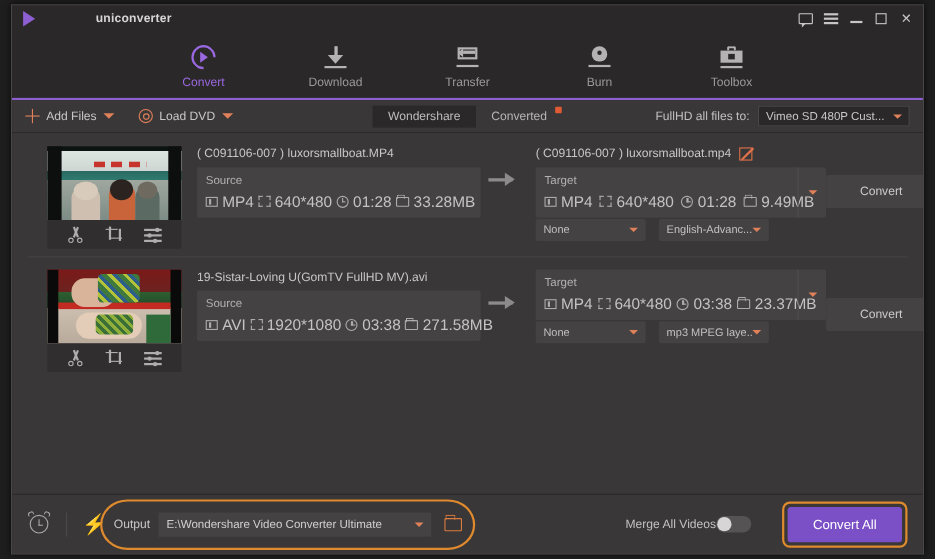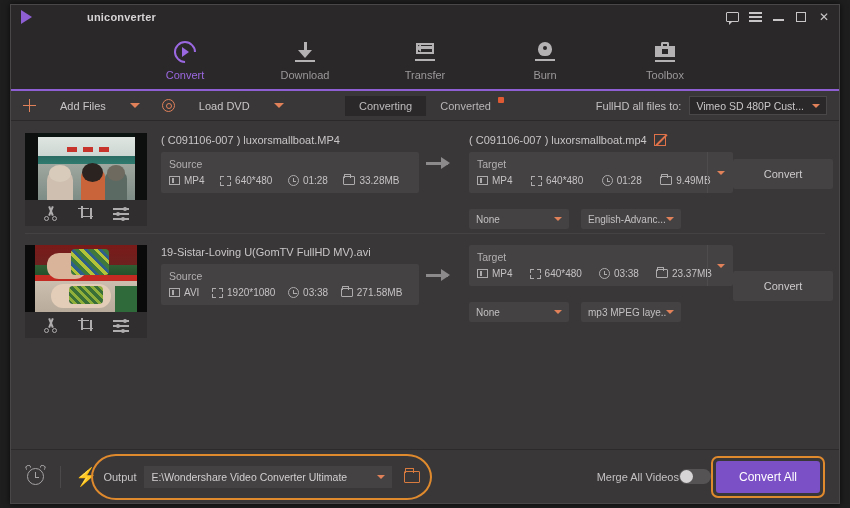--- a/index.html
+++ b/index.html
@@ -99,21 +99,21 @@
   .icn-tb .body { position:absolute; left:2px; top:6px; width:20px; height:11px; background:#b5b2b4; }
   .icn-tb .slot { position:absolute; left:9px; top:9px; width:6px; height:5px; background:#2b2829; }
   .icn-tb .base { position:absolute; left:2px; bottom:2px; width:20px; height:2px; background:#b5b2b4; }
 
   
   .toolbar {
     flex: 0 0 30px; background: #3a3738;
     display: flex; align-items: center; position: relative;
     padding: 0 12px; border-bottom: 1px solid #2c292a;
   }
-  .tb-btn { display: flex; align-items: center; gap: 24px; margin-right: 22px; }
+  .tb-btn { display: flex; align-items: center; gap: 6px; margin-right: 22px; }
   .tb-btn .lbl { font-size: 11px; color: #c9c6c8; }
   .ic-plus { width: 13px; height: 13px; position: relative; }
   .ic-plus:before, .ic-plus:after { content:""; position:absolute; background:#e0815a; }
   .ic-plus:before { left:0; top:5.7px; width:13px; height:1.6px; }
   .ic-plus:after { top:0; left:5.7px; height:13px; width:1.6px; }
   .ic-dvd { width: 13px; height: 13px; border: 1.6px solid #e0815a; border-radius: 50%; position: relative; }
   .ic-dvd:after { content:""; position:absolute; left:3px; top:3px; width:4px; height:4px;
      border:1.4px solid #e0815a; border-radius:50%; }
   .caret { width:0;height:0; border-left:5px solid transparent; border-right:5px solid transparent;
      border-top:5px solid #e0815a; }
@@ -137,21 +137,21 @@
   .sel {
     background: #2b2829; border: 1px solid #4a4749; height: 19px;
     display: flex; align-items: center; padding: 0 6px; gap: 8px;
   }
   .sel .val { font-size: 10.5px; color: #c9c6c8; white-space: nowrap; }
 
   
   .list { flex: 1 1 auto; background: #3a3738; overflow: hidden; position: relative; }
   .row {
     height: 112px; display: flex; align-items: flex-start;
-    padding: 12px 14px 0 14px; position: relative;
+    padding: 12px 14px 0 32px; position: relative;
   }
   .row + .row:before {
     content:""; position:absolute; left:14px; right:14px; top:0; height:1px; background:#454243;
   }
 
   
   .thumb { width: 122px; flex: 0 0 122px; }
   .thumb-img { width: 122px; height: 67px; position: relative; overflow: hidden; background:#000; }
   .t1 { background:
       linear-gradient(180deg,#0b1410 0%,#0b1410 6%, #dfe6e2 6%, #cdd6d2 34%, #2b6b63 34%, #2e7a6f 46%, #9fa79f 46%, #7d8c86 100%);
@@ -207,21 +207,21 @@
   .fname { font-size: 11px; color: #c9c6c8; margin-bottom: 6px; display:flex; align-items:center; gap:7px; height:13px;}
   .ic-edit { width:12px;height:12px;border:1.5px solid #e0724a; position:relative; flex:0 0 12px;}
   .ic-edit:after{content:"";position:absolute;left:-1px;top:4.5px;width:15px;height:1.6px;background:#e0724a;transform:rotate(-45deg);}
   .panel {
     background: #454243; border-radius: 2px; padding: 6px 8px 7px 8px;
     position: relative;
   }
   .panel .ttl { font-size: 10.5px; color: #b3b0b2; margin-bottom: 5px; }
   .meta { display: flex; align-items: center; gap: 4px; }
   .meta .cell { display: flex; align-items: center; gap: 4px; flex: 1 1 auto; }
-  .meta .cell .tx { font-size: 10px; color: #c5c2c4; white-space: nowrap; }
+  .meta .cell .tx { font-size: 14px; color: #c5c2c4; white-space: nowrap; }
   .ic-file { width:11px;height:9px;border:1.4px solid #aeabad;position:relative;flex:0 0 11px;}
   .ic-file:after{content:"";position:absolute;left:1.5px;top:1px;bottom:1px;width:2.4px;background:#aeabad;}
   .ic-res { width:11px;height:10px;position:relative;flex:0 0 11px;}
   .ic-res b{position:absolute;width:4px;height:4px;border:1.4px solid #aeabad;}
   .ic-res b:nth-child(1){left:0;top:0;border-right:none;border-bottom:none;}
   .ic-res b:nth-child(2){right:0;top:0;border-left:none;border-bottom:none;}
   .ic-res b:nth-child(3){left:0;bottom:0;border-right:none;border-top:none;}
   .ic-res b:nth-child(4){right:0;bottom:0;border-left:none;border-top:none;}
   .ic-clock { width:11px;height:11px;border:1.4px solid #aeabad;border-radius:50%;position:relative;flex:0 0 11px;}
   .ic-clock:after{content:"";position:absolute;left:4px;top:1.8px;width:1.3px;height:4px;background:#aeabad;}
@@ -235,21 +235,21 @@
     border-left: 1px solid #4f4c4d;
   }
   .arrow-mid {
     width: 36px; flex: 0 0 36px; height: 60px;
     display: flex; align-items: center; justify-content: center;
   }
   .big-arrow { width: 22px; height: 3px; background: #8d8a8c; position: relative; }
   .big-arrow:after { content:""; position:absolute; right:-2px; top:-4.5px; width:0;height:0;
     border-left:9px solid #8d8a8c; border-top:6px solid transparent; border-bottom:6px solid transparent; }
 
-  .sub-sels { display: flex; gap: 12px; margin-top: 16px; }
+  .sub-sels { display: flex; gap: 12px; margin-top: 1px; }
   .sub-sel {
     background: #454243; height: 20px; width: 100px;
     display: flex; align-items: center; justify-content: space-between;
     padding: 0 7px; border-radius: 2px;
   }
   .sub-sel .t { font-size: 10px; color: #c3c0c2; white-space: nowrap; overflow: hidden; }
 
   .row-action { flex: 1 1 auto; display: flex; align-items: flex-start; justify-content: flex-end; padding-top: 26px;}
   .btn-convert {
     width: 100px; height: 30px; background: #454243; border-radius: 2px;
@@ -286,21 +286,21 @@
     display: flex; align-items: center; padding: 0 7px;
   }
   .out-box .p { font-size: 10.5px; color: #d2cfd1; flex: 1 1 auto; white-space: nowrap; overflow: hidden; }
   .ic-openfolder { width:16px;height:12px;border:1.6px solid #d97b3e;border-radius:1px;position:relative;margin-left:12px;}
   .ic-openfolder:after{content:"";position:absolute;left:0;top:-4px;width:7px;height:4px;border:1.6px solid #d97b3e;border-bottom:none;border-radius:1px 1px 0 0;}
 
   .bottom-right { position: absolute; right: 14px; display: flex; align-items: center; }
   .merge-lbl { font-size: 11px; color: #c4c1c3; }
   .toggle { width: 32px; height: 15px; background: #565354; border-radius: 8px; position: relative; }
   .toggle .knob { position: absolute; left: 1px; top: 1px; width: 13px; height: 13px; background: #d8d5d7; border-radius: 50%; }
-  .btn-all-wrap { position: relative; padding: 5px; }
+  .btn-all-wrap { position: relative; padding: 5px; margin-left: 28px; }
   .btn-all-ring { position: absolute; inset: 0; border: 2px solid #e08a2e; border-radius: 7px; }
   .btn-all {
     width: 104px; height: 32px; background: #7b4fc6; border-radius: 3px;
     display: flex; align-items: center; justify-content: center;
     font-size: 12px; color: #fff;
   }
 </style>
 </head>
 <body>
 
@@ -388,21 +388,21 @@
       <span class="caret"></span>
     </div>
 
     <div class="tb-btn">
       <span class="ic-dvd"></span>
       <span class="lbl">Load DVD</span>
       <span class="caret"></span>
     </div>
 
     <div class="seg">
-      <div class="seg-item on">Converting</div>
+      <div class="seg-item on">Wondershare</div>
       <div class="seg-item">
         <span>Converted</span>
         <span class="badge"></span>
       </div>
     </div>
 
     <div class="convert-to">
       <span class="lbl">FullHD all files to:</span>
       <div class="sel">
         <span class="val">Vimeo SD 480P Cust...</span>

